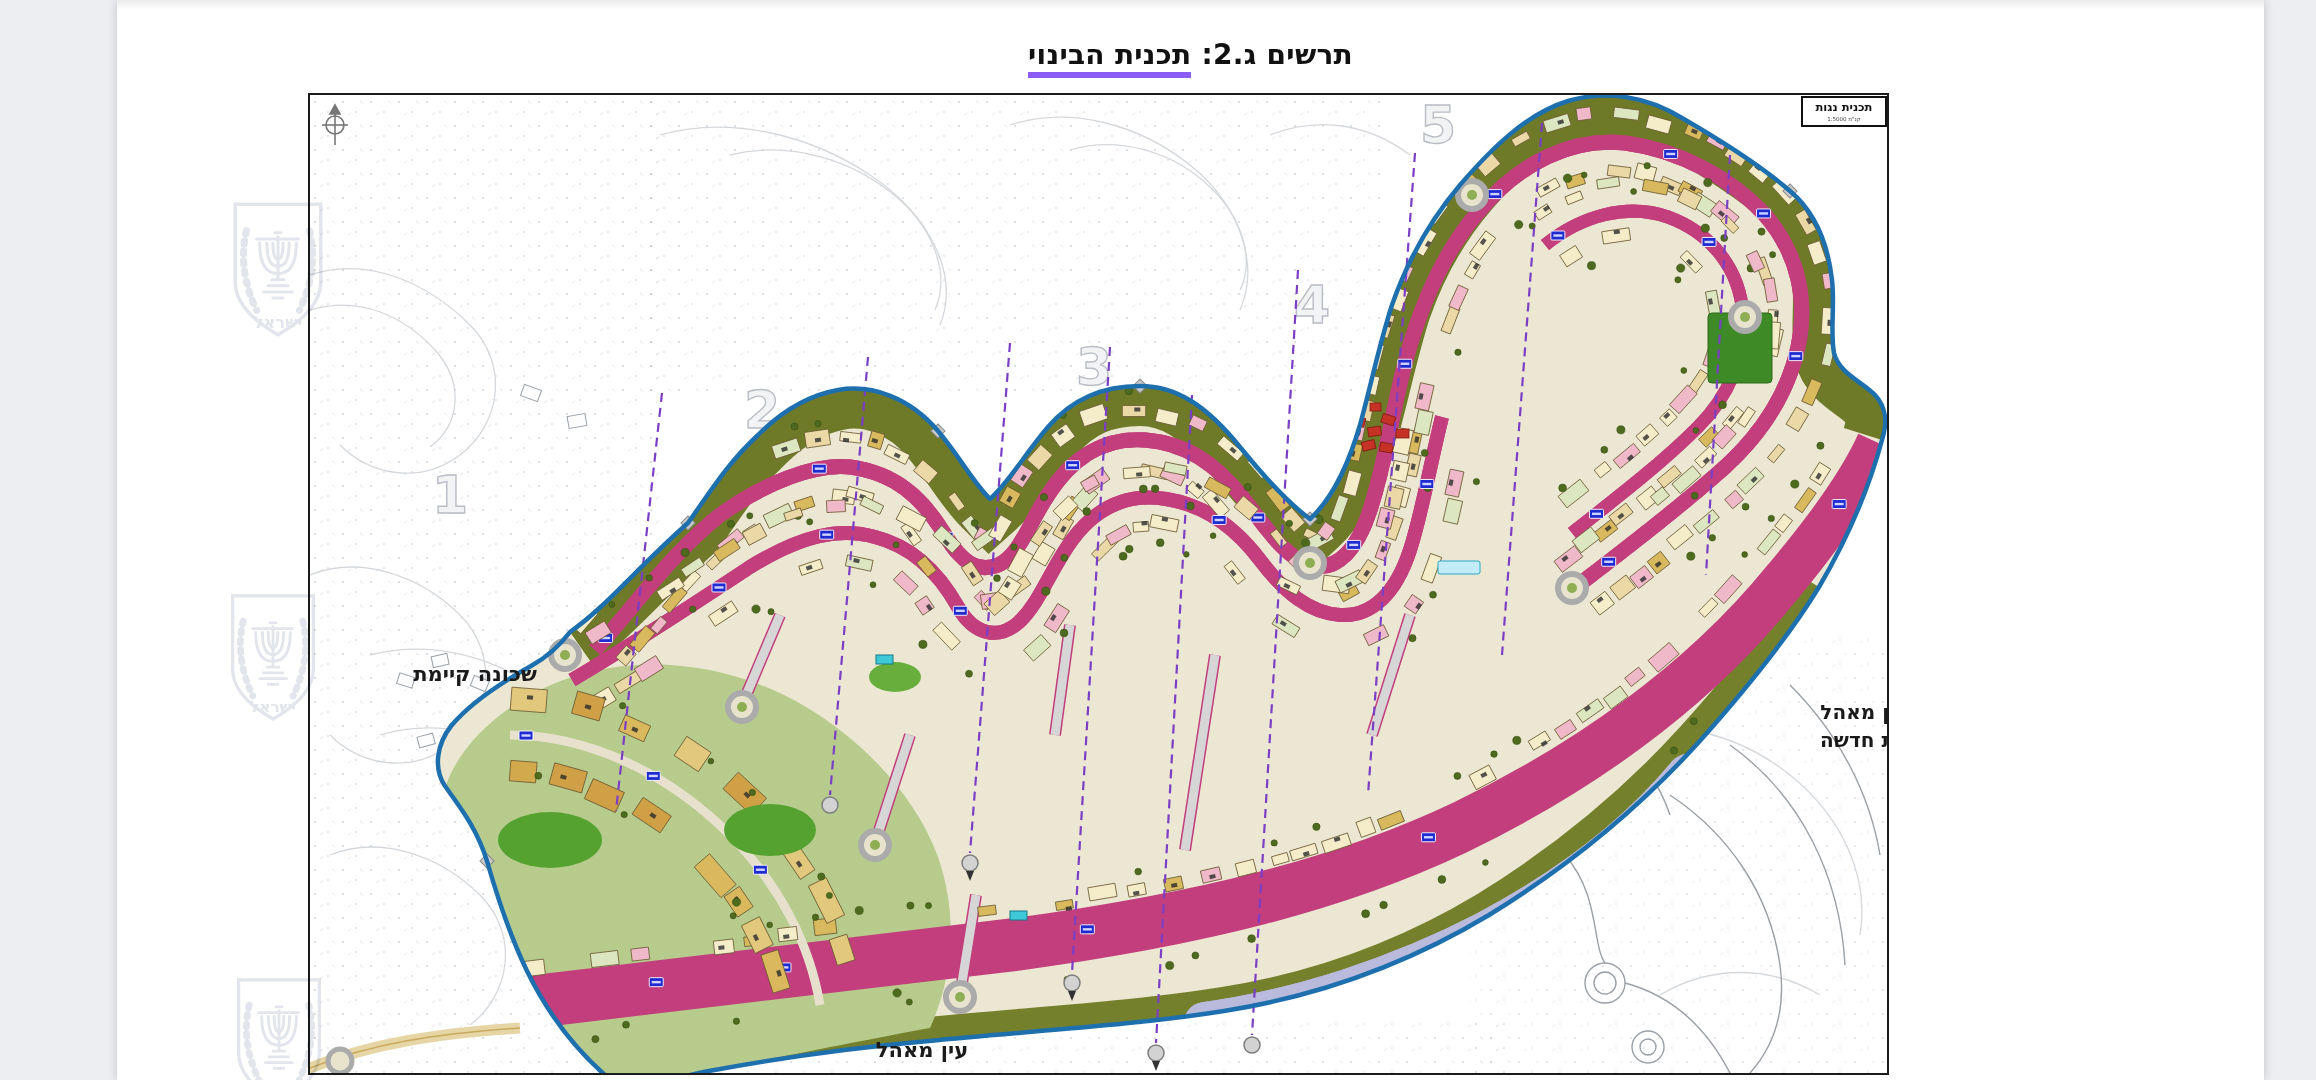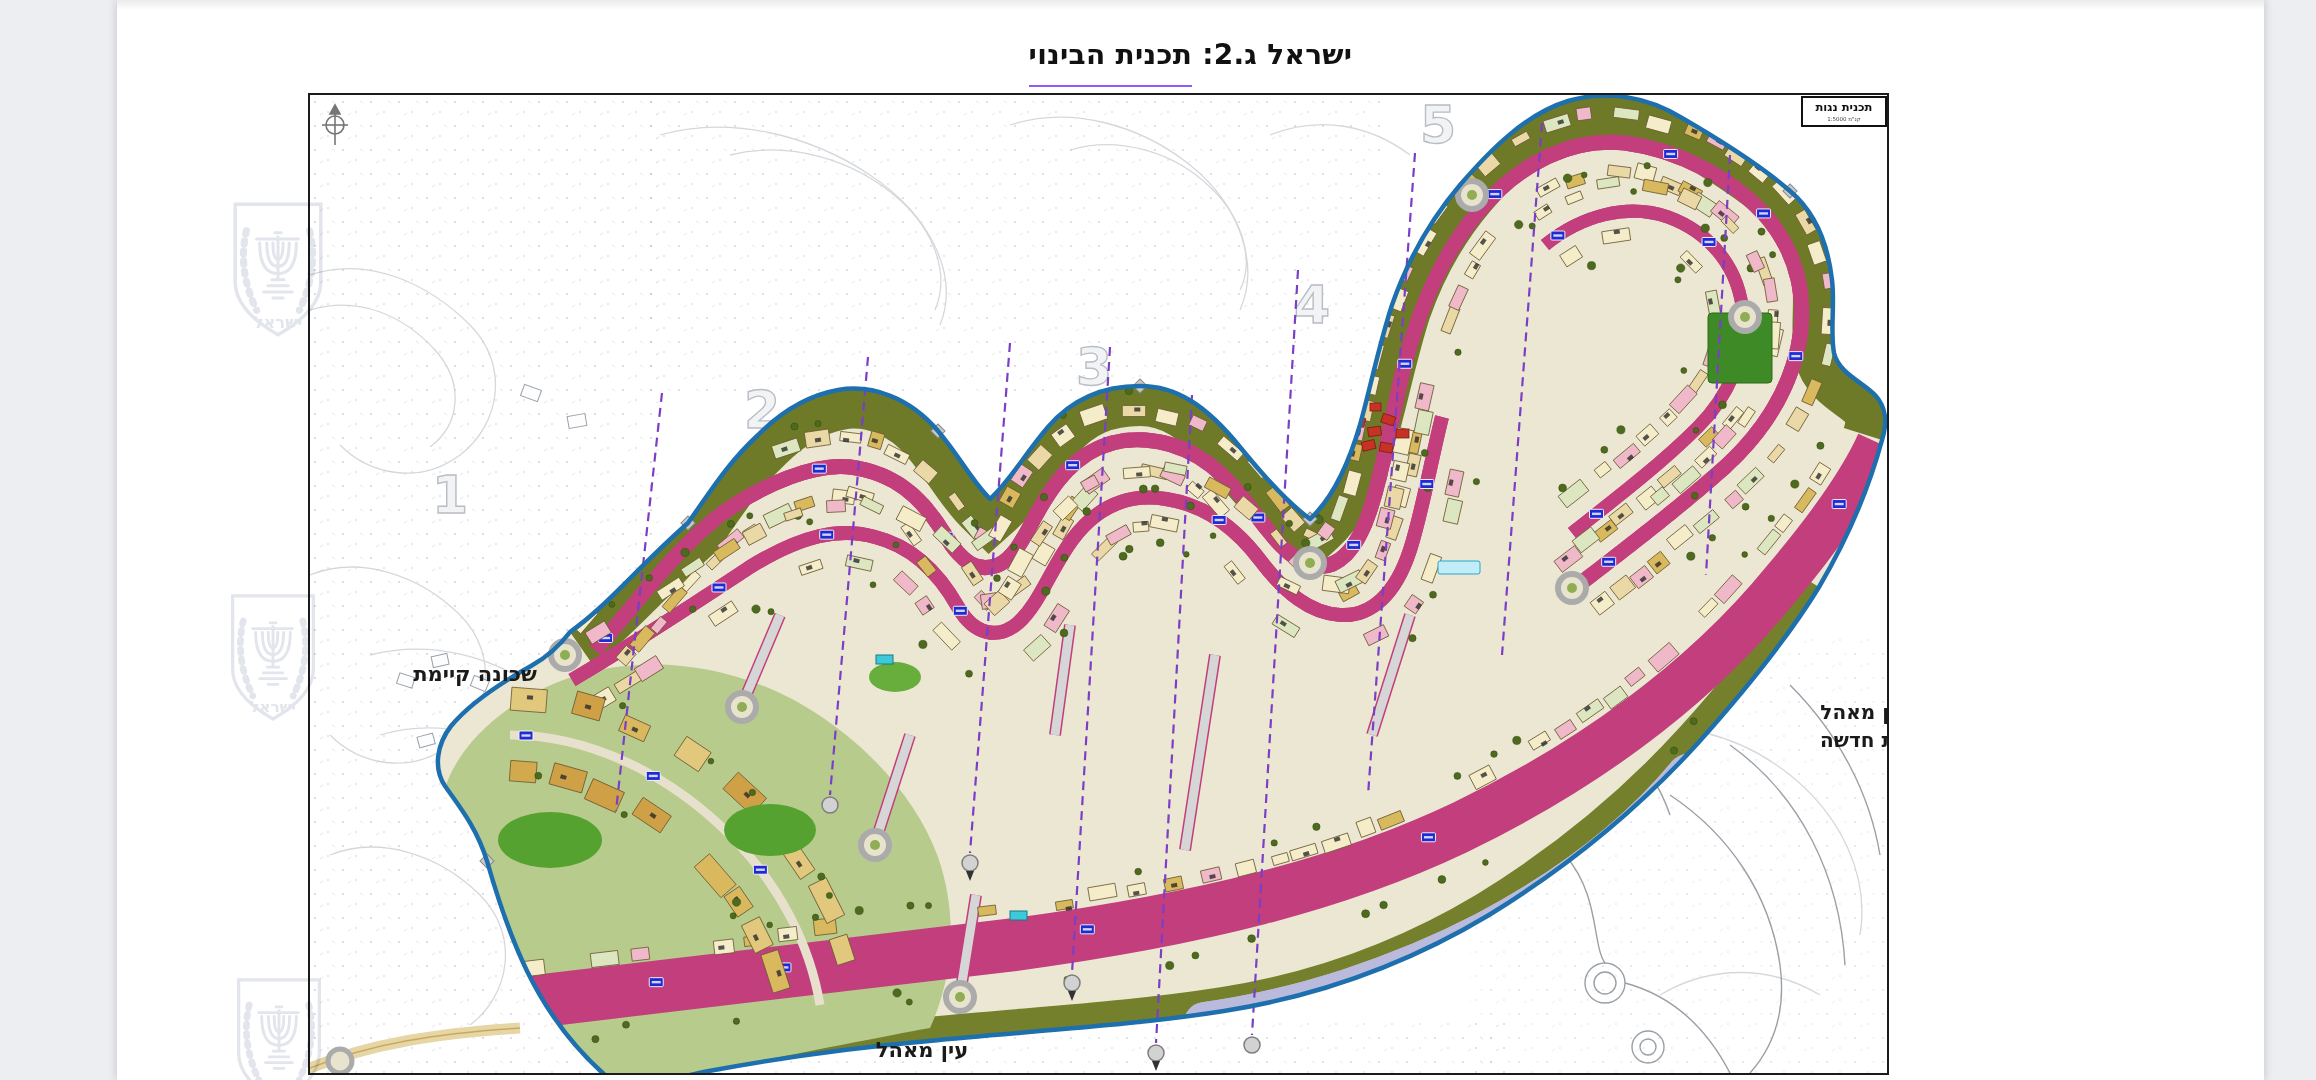--- a/index.html
+++ b/index.html
@@ -3,21 +3,21 @@
 <meta charset="utf-8">
 <style>
   html,body{margin:0;padding:0;width:2316px;height:1080px;overflow:hidden;
     background:#edeef1;font-family:"DejaVu Sans","Liberation Sans",sans-serif;}
   .page{position:absolute;left:117px;top:0;width:2147px;height:1080px;
     background:#fff;overflow:hidden;box-shadow:0 0 9px rgba(40,40,60,.22);}
   .page::before{content:"";position:absolute;left:0;top:0;width:100%;height:10px;
     background:linear-gradient(#00000014,#0000);pointer-events:none;}
   .figure-title{position:absolute;left:0;top:38px;width:2147px;text-align:center;
     direction:rtl;font-size:28px;font-weight:bold;color:#111;letter-spacing:.3px;}
-  .figure-title .u{border-bottom:2px solid #8b5cf6;padding-bottom:14px;}
+  .figure-title .u{border-bottom:6px solid #8b5cf6;padding-bottom:1px;}
   .map-frame{position:absolute;left:191px;top:93px;width:1581px;height:982px;
     border:2px solid #1b1b1b;box-sizing:border-box;background:#fff;overflow:hidden;}
   .map-frame svg{display:block;width:100%;height:100%;}
   .wm{position:absolute;mix-blend-mode:multiply;pointer-events:none;}
   svg text{font-family:"DejaVu Sans","Liberation Sans",sans-serif;}
 </style>
 </head>
 <body>
 
 <svg width="0" height="0" style="position:absolute" aria-hidden="true">
@@ -39,21 +39,21 @@
         <path d="M83 34 Q92 72 73 112" stroke-width="7" stroke-dasharray="3 7"></path>
       </g>
       <text x="52" y="129" text-anchor="middle" font-size="16" font-weight="bold" fill="#e2e5eb">ישראל</text>
     </symbol>
   </defs>
 </svg>
 
 <div class="page">
 
   <div class="figure-title">
-    <span>ישראל ג.2: </span><span class="u">תכנית הבינוי</span>
+    <span>תרשים ג.2: </span><span class="u">תכנית הבינוי</span>
   </div>
 
   <div class="map-frame">
     <svg viewBox="0 0 1577 978" preserveAspectRatio="none">
       <defs>
         <clipPath id="clipPlan">
             <path d="M260 537 C296 512 326 474 378 428 C402 394 418 368 448 340 C472 316 500 300 528 295 C562 289 600 303 628 336 C650 362 662 386 680 404 C700 386 714 360 738 332 C762 304 792 291 830 291 C866 291 896 310 930 352 C956 384 978 408 1000 424 C1022 404 1038 371 1050 330 C1061 290 1069 250 1082 210 C1096 170 1116 130 1150 90 C1181 54 1216 19 1258 6 C1296 -5 1336 1 1372 23 C1410 45 1450 70 1480 96 C1506 118 1518 150 1522 185 C1525 210 1520 236 1524 258 C1529 278 1551 286 1565 300 C1576 312 1578 326 1572 345 C1559 393 1539 441 1509 492 C1479 541 1439 591 1388 648 C1329 713 1259 771 1179 820 C1099 868 1009 901 914 916 C819 931 719 936 619 946 C539 953 469 963 399 976 C369 982 339 990 312 994 C270 962 239 921 217 876 C199 839 187 801 177 766 C167 733 149 711 135 691 C123 673 127 649 141 631 C161 607 194 586 221 571 C239 561 251 549 260 537 Z"></path>
           </clipPath>
         <pattern id="spk" width="28" height="24" patternUnits="userSpaceOnUse">
           <circle cx="5" cy="7" r="1.1" fill="#b6bac0"></circle>

